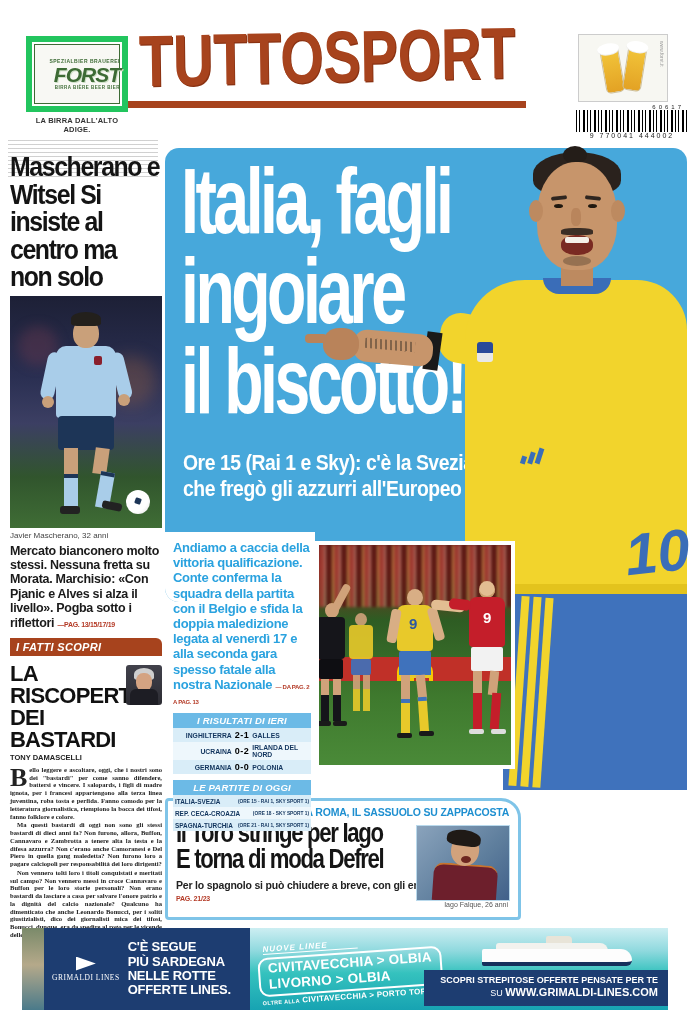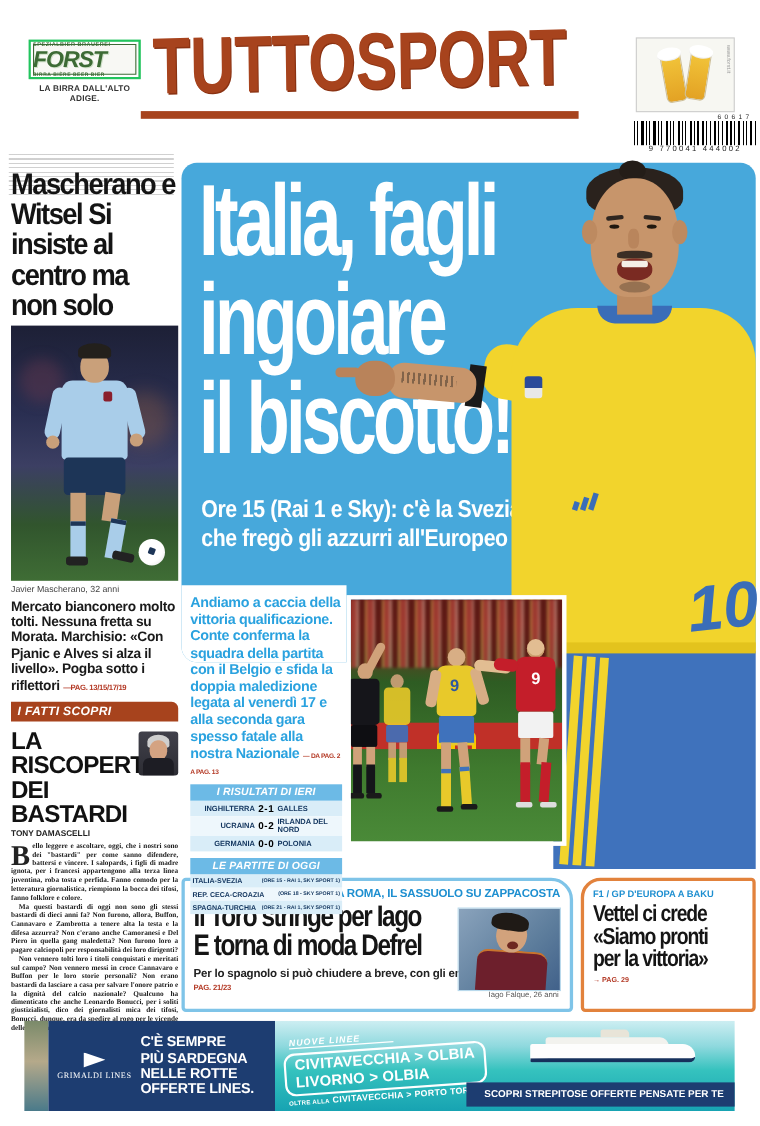--- a/index.html
+++ b/index.html
@@ -1,20 +1,20 @@
 <!DOCTYPE html>
 <html><head>
 <meta charset="utf-8">
 <style>
   html,body{margin:0;padding:0;background:#e9e9e9;font-family:"Liberation Sans",sans-serif;}
   .page{position:relative;width:691px;height:1024px;background:#fff;margin:0 auto;overflow:hidden;outline:1px solid #c9c9c9;}
   .abs{position:absolute;}
   
   .forst-ad{left:26px;top:36px;width:102px;}
-  .forst-box{border:2px solid #22c55e;box-shadow:inset 0 0 0 2px #fff, inset 0 0 0 3px #3d6b35;padding:0 2px;text-align:left;background:#f8f8f4;}
+  .forst-box{border:6px solid #22c55e;box-shadow:inset 0 0 0 2px #fff, inset 0 0 0 3px #3d6b35;padding:16px 2px;text-align:right;background:#f8f8f4;}
   .forst-top{font-size:5px;font-weight:bold;color:#3d6b35;letter-spacing:.5px;}
   .forst-name{font-size:21px;font-weight:bold;font-style:italic;color:#3d6b35;line-height:1;letter-spacing:-1px;text-shadow:1px 1px 0 #cfe0c8;}
   .forst-sub{font-size:4.5px;font-weight:bold;color:#3d6b35;letter-spacing:.5px;}
   .forst-tagline{font-size:7.5px;font-weight:bold;color:#333;text-align:center;margin-top:4px;letter-spacing:.2px;}
   .legal-lines{left:8px;top:140px;width:150px;height:40px;background:repeating-linear-gradient(#aaa 0 1px,transparent 1px 4px);opacity:.55;}
   .ts-logo{left:128px;top:28px;width:398px;text-align:center;color:#a7431d;font-size:58px;font-weight:bold;letter-spacing:0px;transform:scaleY(1.25) scaleX(.96) rotate(-1deg);transform-origin:center;line-height:1;text-shadow:1px 1px 0 #8a3212;}
   .brown-bar{left:128px;top:101px;width:398px;height:7px;background:#a7431d;}
   .dateline{left:128px;top:112px;width:398px;display:flex;justify-content:space-between;align-items:flex-start;}
   .date-main{font-size:11px;font-weight:bold;color:#222;}
   .date-sub{font-size:6px;color:#666;}
@@ -245,21 +245,21 @@
       <div class="m-sock-l"></div>
       <div class="m-sock-r"></div>
       <div class="m-boot-l"></div>
       <div class="m-boot-r"></div>
       <div class="m-ball">
           <i></i>
         </div>
     </div>
     <div class="photo-caption">Javier Mascherano, 32 anni</div>
 
-    <p class="left-summary"><span>Mercato bianconero molto tolti. Nessuna fretta su Morata. Marchisio: «Con Pjanic e Alves si alza il livello». Pogba sotto i riflettori</span> <span class="pag-ref">—PAG. 13/15/17/19</span></p>
+    <p class="left-summary"><span>Mercato bianconero molto stessi. Nessuna fretta su Morata. Marchisio: «Con Pjanic e Alves si alza il livello». Pogba sotto i riflettori</span> <span class="pag-ref">—PAG. 13/15/17/19</span></p>
 
     <div class="fatti-banner">I FATTI SCOPRI</div>
 
     <div class="edi-head">
       <h3 class="edi-title">LA RISCOPERTA DEI BASTARDI</h3>
       <div class="dama-photo">
         <div class="hair"></div>
         <div class="face"></div>
         <div class="suit"></div>
       </div>
@@ -433,39 +433,30 @@
     <div class="toro-sub"><span>Per lo spagnolo si può chiudere a breve, con gli emiliani si tratta</span> <span class="pag-ref">→ PAG. 21/23</span></div>
     <div class="falque-photo">
       <div class="fq-torso"></div>
       <div class="fq-face"></div>
       <div class="fq-hair"></div>
       <div class="fq-mouth"></div>
     </div>
     <div class="falque-caption">Iago Falque, 26 anni</div>
   </div>
 
-  <div class="abs f1-box">
-    <div class="f1-kicker">F1 / GP D'EUROPA A BAKU</div>
-    <div class="f1-headline">
-      <span>Vettel ci crede</span>
-      <span>«Siamo pronti</span>
-      <span>per la vittoria»</span>
-    </div>
-    <div class="f1-pag">→ PAG. 29</div>
-  </div>
 
   <div class="abs grimaldi">
     <div class="g-coast"></div>
     <div class="g-navy">
       <div class="g-logo">
         <div class="g-flag"></div>
         <div class="g-brand">GRIMALDI LINES</div>
       </div>
       <div class="g-claim">
-        <span>C'È SEMPRE</span>
+        <span>C'È SEGUE</span>
         <span>PIÙ SARDEGNA</span>
         <span>NELLE ROTTE</span>
         <span>OFFERTE LINES.</span>
       </div>
     </div>
     <div class="g-sea">
       <div class="g-routes">
         <div class="g-newlines">NUOVE LINEE</div>
         <div class="g-routebox">
           <span>CIVITAVECCHIA &gt; OLBIA</span>
@@ -473,17 +464,18 @@
         </div>
         <div class="g-route3"><span class="pre">OLTRE ALLA</span> <span>CIVITAVECCHIA &gt; PORTO TORRES</span></div>
       </div>
       <div class="g-ship">
         <div class="g-stack"></div>
         <div class="g-deck"></div>
         <div class="g-hull"></div>
       </div>
       <div class="g-offer">
         <span class="l1">SCOPRI STREPITOSE OFFERTE PENSATE PER TE</span>
+        <span class="l2"><span>SU </span><span class="url">WWW.GRIMALDI-LINES.COM</span></span>
       </div>
     </div>
   </div>
 
 </div>
 
 </body></html>

